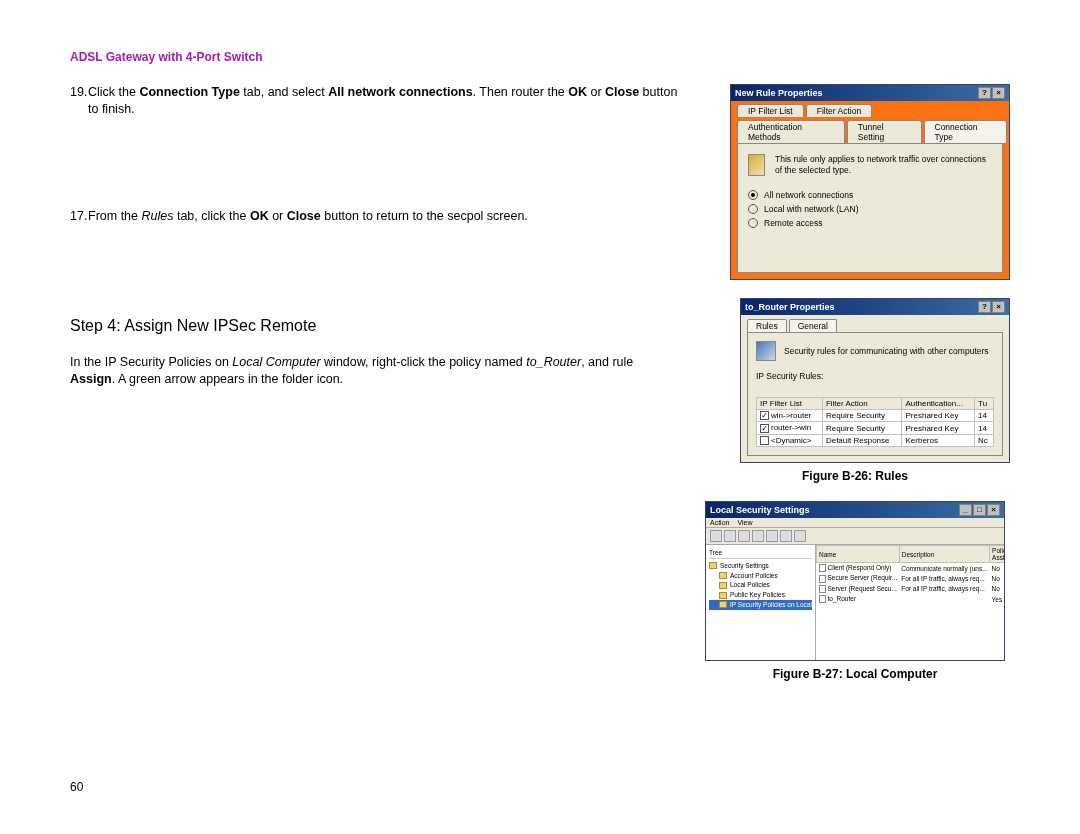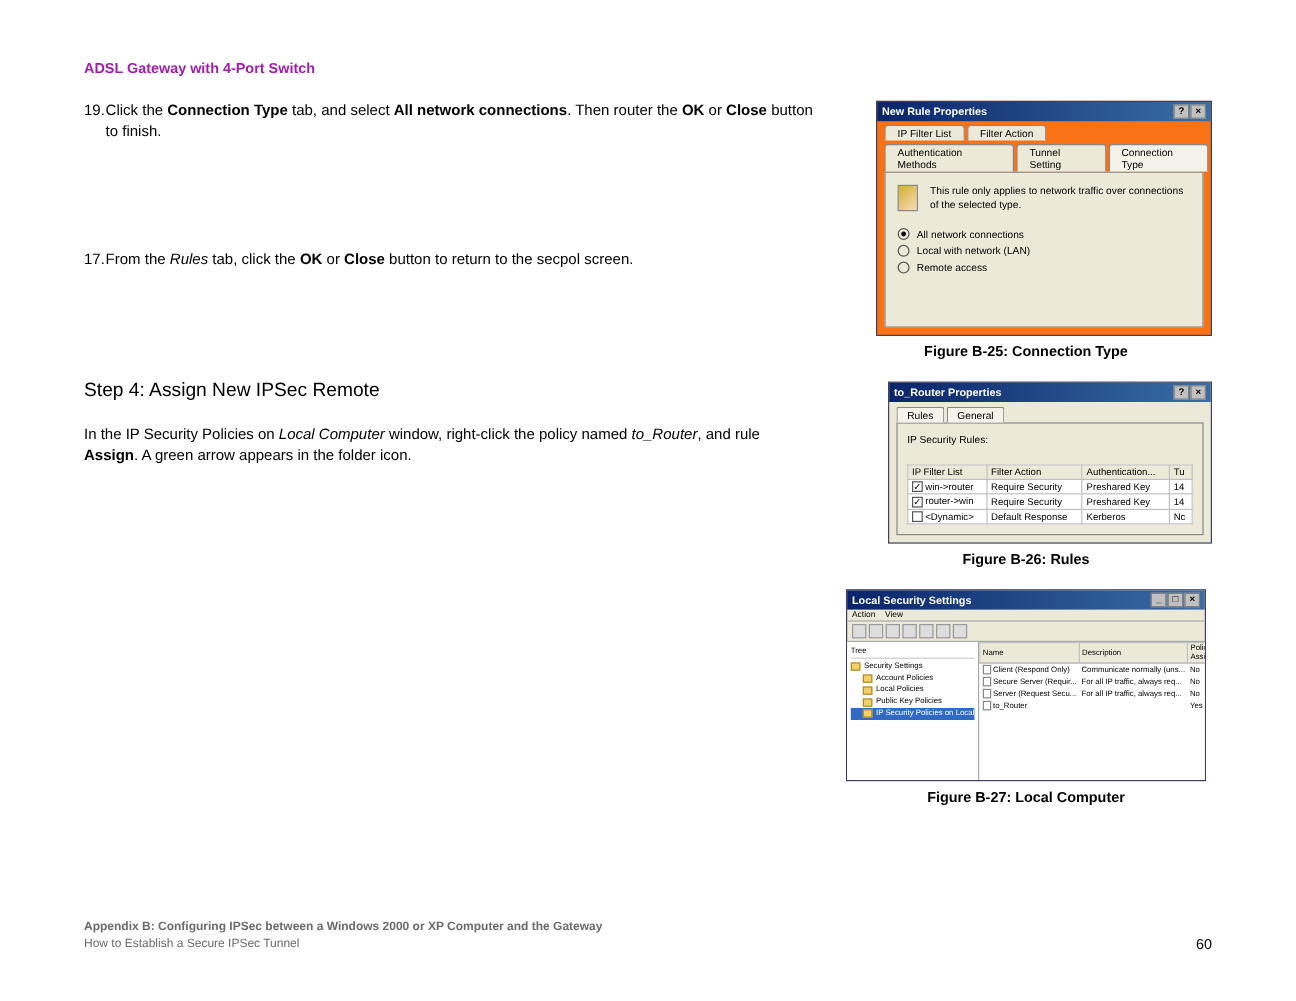--- a/index.html
+++ b/index.html
@@ -361,37 +361,40 @@
                 <span class="radio"></span>
                 <span>Local with network (LAN)</span>
               </div>
               <div class="radio-row">
                 <span class="radio"></span>
                 <span>Remote access</span>
               </div>
             </div>
         </div>
       </div>
-      <div class="figure-caption">Figure B-25: Connection Type</div>
     </div>
 
     <div class="figure">
       <div class="dlg-26">
         <div class="dlg-titlebar">
           <span>to_Router Properties</span>
           <span class="btns">
             <span class="btn">?</span>
             <span class="btn">×</span>
           </span>
         </div>
         <div class="tabrow">
           <div class="tab">Rules</div>
           <div class="tab">General</div>
         </div>
         <div class="body">
+          <div class="desc-row">
+            <div class="icon"></div>
+            <div class="desc-text">Security rules for communicating with other computers</div>
+          </div>
           <div class="rules-label">IP Security Rules:</div>
           <table>
             <thead>
                 <tr id="fig26-head">
                   <th>IP Filter List</th>
                   <th>Filter Action</th>
                   <th>Authentication...</th>
                   <th>Tu</th>
                 </tr>
               </thead>
@@ -505,18 +508,14 @@
           </div>
         </div>
       </div>
       <div class="figure-caption">Figure B-27: Local Computer</div>
     </div>
 
   </div>
 </div>
 
 <div class="footer">
-  <div class="left">
-    <div class="l1">Appendix B: Configuring IPSec between a Windows 2000 or XP Computer and the Gateway</div>
-    <div>How to Establish a Secure IPSec Tunnel</div>
-  </div>
   <div class="page">60</div>
 </div>
 
 </body></html>

